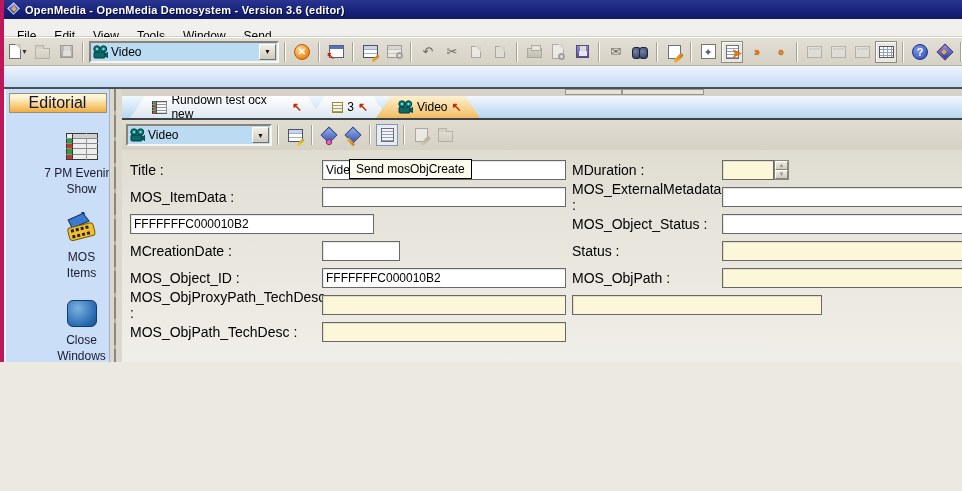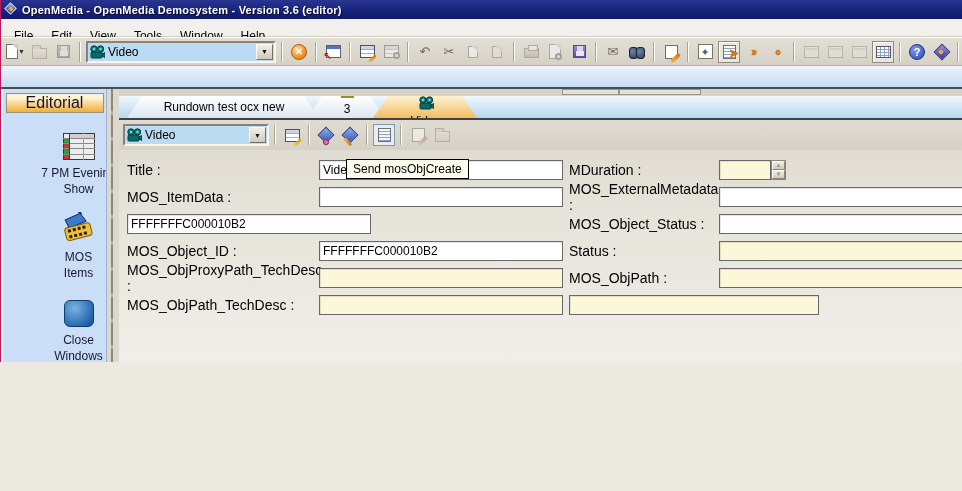--- a/index.html
+++ b/index.html
@@ -1,18 +1,18 @@
 <!DOCTYPE html>
 <html><head>
 <meta charset="utf-8">
 <style>
   * { margin:0; padding:0; box-sizing:border-box; }
   html,body { width:962px; height:491px; overflow:hidden; background:#ece9e0;
     font-family:"Liberation Sans", sans-serif; }
-  .app { width:962px; height:362px; display:flex; flex-direction:column; border-left:1px solid #be185d; }
+  .app { width:962px; height:362px; display:flex; flex-direction:column; border-left:4px solid #be185d; }
 
   
   .titlebar { height:19px; background:linear-gradient(180deg,#2a3590,#16227a 60%,#101a66);
     display:flex; align-items:center; padding:0 4px; gap:4px; flex:0 0 auto; }
   .titlebar .app-icon { width:13px; height:13px; position:relative; flex:0 0 auto; }
   .app-icon .d1 { position:absolute; left:1px; top:1px; width:9px; height:9px;
     background:linear-gradient(135deg,#9db6e8,#4d61c0 55%,#2b3a8f); transform:rotate(45deg); border:1px solid #dfe6ff; }
   .app-icon .d2 { position:absolute; left:4px; top:4px; width:4px; height:4px;
     background:#f0a640; transform:rotate(45deg); }
   .titlebar .title-text { color:#fff; font-weight:bold; font-size:11px; letter-spacing:.2px;
@@ -131,21 +131,21 @@
     background:linear-gradient(180deg,#d9d5ca 0%,#e6e3da 45%,#f0eee8 100%); }
   .top-strip { height:7px; background:#d6d2c8; position:relative; }
   .scroll-seg { position:absolute; top:0; height:6px; background:#e4e1d8; border:1px solid #9a958a; }
   .seg1 { left:443px; width:57px; } .seg2 { left:500px; width:82px; }
 
   
   .tabrow { height:24px; background:linear-gradient(180deg,#f2f8fd,#b6d6ef);
     border-bottom:2px solid #3d4248; display:flex; align-items:flex-end; padding-left:8px; }
   .tab { height:22px; display:flex; align-items:center; gap:4px; padding:0 20px 0 22px;
     clip-path:polygon(15px 0, calc(100% - 15px) 0, 100% 100%, 0 100%);
-    background:linear-gradient(180deg,#ffffff,#dde7f0); font-size:12px; color:#000; margin-right:-12px;flex-direction:column; }
+    background:linear-gradient(180deg,#ffffff,#dde7f0); font-size:12px; color:#000; margin-right:-12px; }
   .tab.active { background:linear-gradient(180deg,#fdf2d2,#f2bc62); z-index:3; }
   .tab-arrow { color:#c22c08; font-weight:bold; font-size:12px; }
   .ic-notes { width:13px; height:11px; background:linear-gradient(#fdf7c0,#ecd96a); border:1px solid #9a8a30;
     background-image:repeating-linear-gradient(180deg, transparent 0 2px, #b0a050 2px 3px); }
 
   
   .etoolbar { height:30px; display:flex; align-items:center; gap:2px; padding:0 4px;
     background:linear-gradient(180deg,#e0dcd2,#d5d1c5); }
 
   
@@ -186,21 +186,21 @@
       </span>
     <span class="title-text">OpenMedia - OpenMedia Demosystem - Version 3.6 (editor)</span>
   </div>
 
   <div class="menubar">
     <span class="menu-item">File</span>
     <span class="menu-item">Edit</span>
     <span class="menu-item">View</span>
     <span class="menu-item">Tools</span>
     <span class="menu-item">Window</span>
-    <span class="menu-item">Help</span>
+    <span class="menu-item">Send</span>
   </div>
 
   <div class="toolbar">
     <span class="tbtn">
         <span class="ic-page"></span>
         <span class="caret">▾</span>
       </span>
     <span class="tbtn">
         <span class="ic-folder dim"></span>
       </span>
@@ -478,20 +478,24 @@
             <input class="fin w244" readonly="" value="Video t" style="">
           </div>
           <div class="frow">
             <span class="flabel">MOS_ItemData :</span>
             <input class="fin w244" readonly="" value="" style="">
           </div>
           <div class="frow">
             <input class="fin w244" readonly="" value="FFFFFFFC000010B2" style="">
           </div>
           <div class="frow">
+            <span class="flabel">MCreationDate :</span>
+            <input class="fin w78" readonly="" value="" style="">
+          </div>
+          <div class="frow">
             <span class="flabel">MOS_Object_ID :</span>
             <input class="fin w244" readonly="" value="FFFFFFFC000010B2" style="">
           </div>
           <div class="frow">
             <span class="flabel">MOS_ObjProxyPath_TechDesc :</span>
             <input class="fin yellow w244" readonly="" value="" style="">
           </div>
           <div class="frow">
             <span class="flabel">MOS_ObjPath_TechDesc :</span>
             <input class="fin yellow w244" readonly="" value="" style="">

